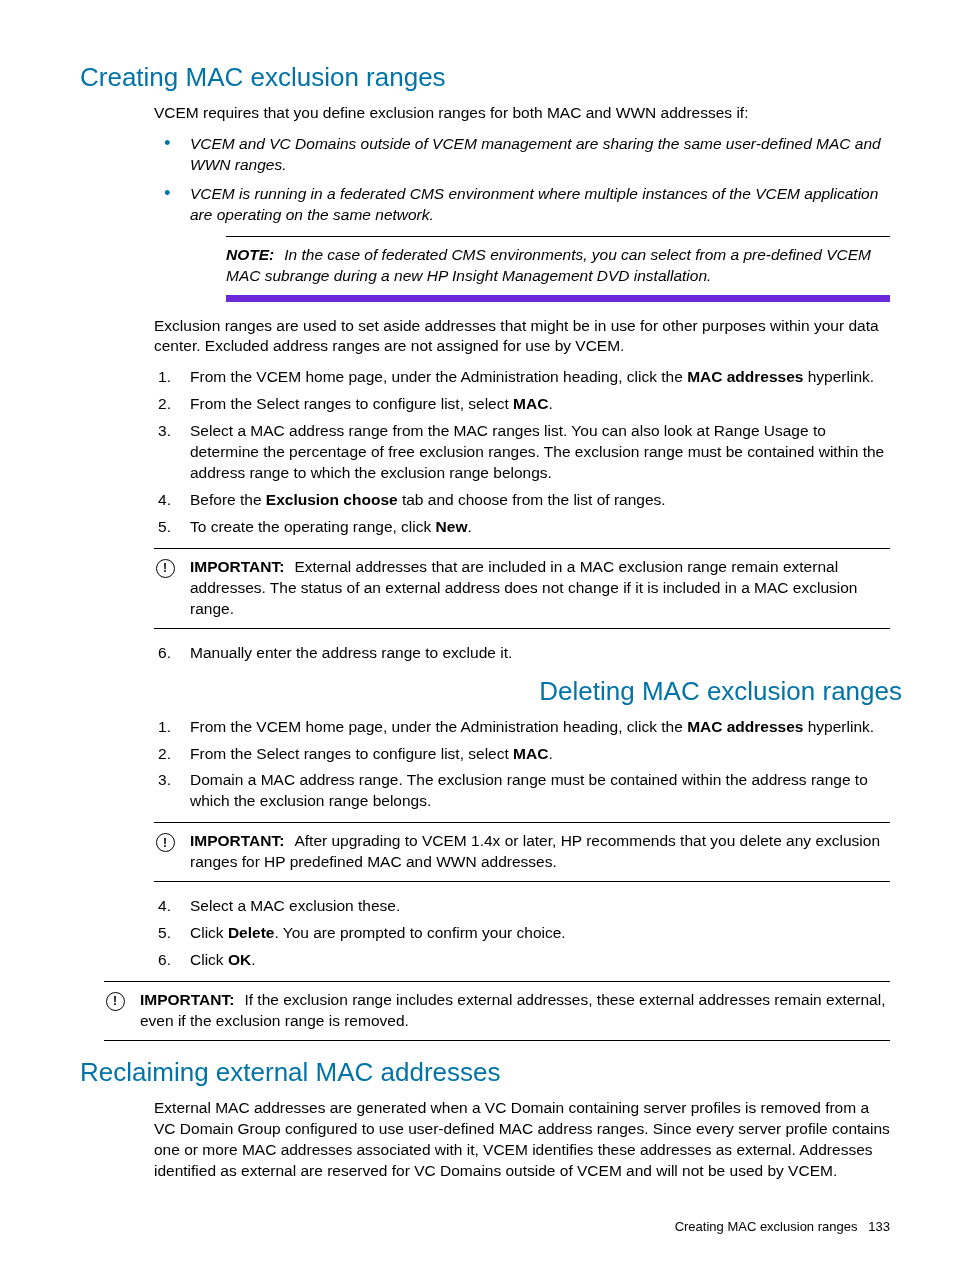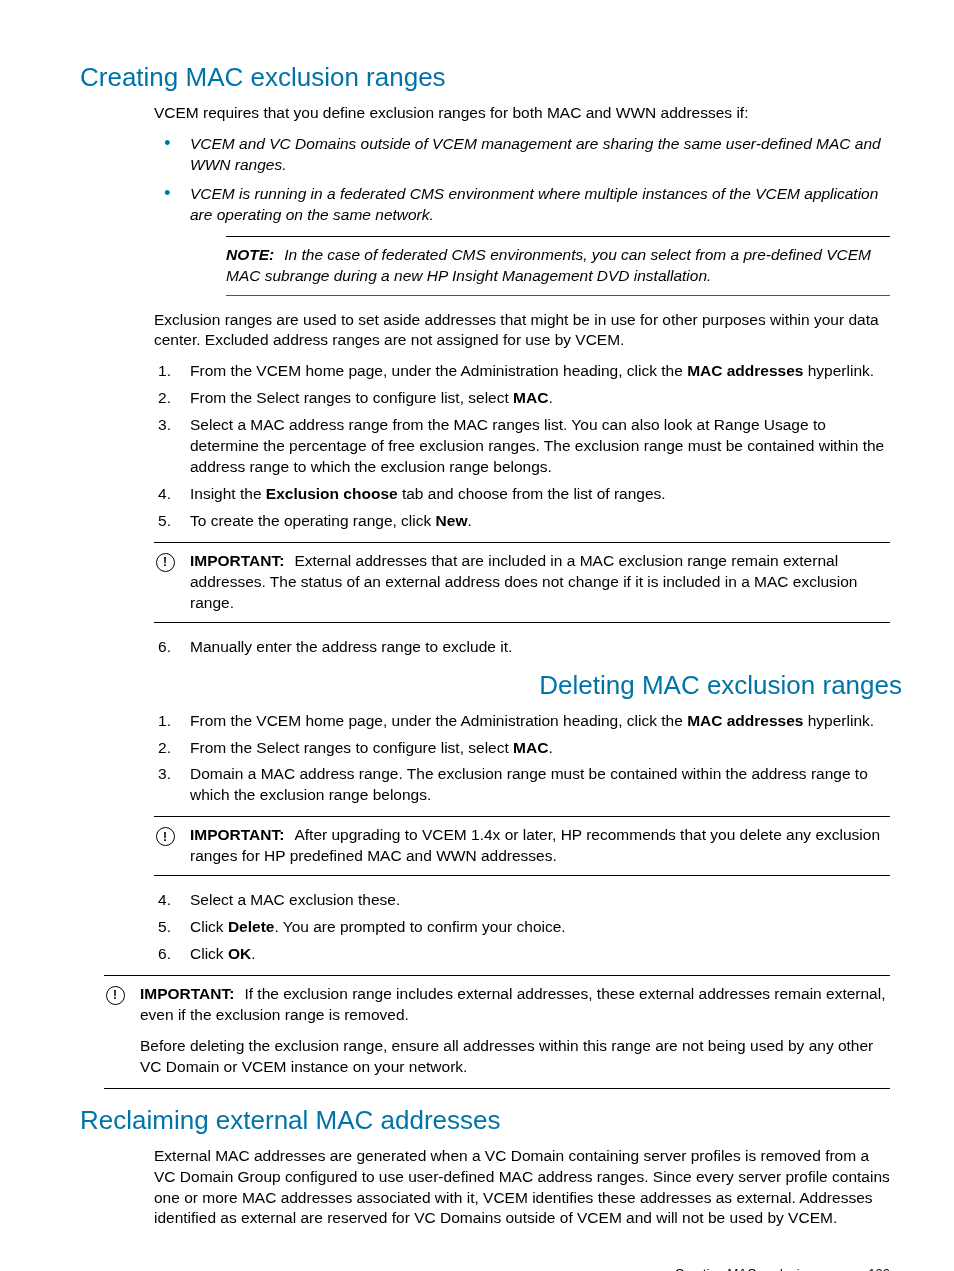--- a/index.html
+++ b/index.html
@@ -58,21 +58,21 @@
   }
   ol.steps > li::before {
     counter-increment: step;
     content: counter(step) ".";
     position: absolute;
     left: 4px;
     top: 0;
   }
   .note-box {
     border-top: 1px solid #000;
-    border-bottom: 1px solid #6d28d9;
+    border-bottom: 7px solid #6d28d9;
     padding: 8px 0;
     margin: 10px 0 14px 36px;
   }
   .imp-row {
     display: flex;
     gap: 14px;
     border-top: 1px solid #000;
     border-bottom: 1px solid #000;
     padding: 8px 0;
     margin: 10px 0 14px 0;
@@ -108,21 +108,21 @@
         <span class="label">NOTE:</span><span>In the case of federated CMS environments, you can select from a pre-defined VCEM MAC subrange during a new HP Insight Management DVD installation.</span>
       </div>
     </li>
   </ul>
   <p>Exclusion ranges are used to set aside addresses that might be in use for other purposes within your data center. Excluded address ranges are not assigned for use by VCEM.</p>
 
   <ol class="steps">
     <li><span>From the VCEM home page, under the Administration heading, click the </span><span class="bold">MAC addresses</span><span> hyperlink.</span></li>
     <li><span>From the Select ranges to configure list, select </span><span class="bold">MAC</span><span>.</span></li>
     <li>Select a MAC address range from the MAC ranges list. You can also look at Range Usage to determine the percentage of free exclusion ranges. The exclusion range must be contained within the address range to which the exclusion range belongs.</li>
-    <li><span>Insight the </span><span class="bold">Exclusion choose</span><span> tab and choose from the list of ranges.</span></li>
+    <li><span>Before the </span><span class="bold">Exclusion choose</span><span> tab and choose from the list of ranges.</span></li>
     <li><span>To create the operating range, click </span><span class="bold">New</span><span>.</span></li>
   </ol>
 
   <div class="imp-row">
     <div class="imp-icon-col">
       <div class="imp-icon">!</div>
     </div>
     <div class="imp-text">
       <span class="label">IMPORTANT:</span><span>External addresses that are included in a MAC exclusion range remain external addresses. The status of an external address does not change if it is included in a MAC exclusion range.</span>
     </div>
@@ -155,21 +155,20 @@
     <li><span>Click </span><span class="bold">Delete</span><span>. You are prompted to confirm your choice.</span></li>
     <li><span>Click </span><span class="bold">OK</span><span>.</span></li>
   </ol>
 
   <div class="imp-row outdent">
     <div class="imp-icon-col">
       <div class="imp-icon">!</div>
     </div>
     <div class="imp-text">
       <span class="label">IMPORTANT:</span><span>If the exclusion range includes external addresses, these external addresses remain external, even if the exclusion range is removed.</span>
-      <p style="margin-top:10px; margin-bottom:2px;">Before deleting the exclusion range, ensure all addresses within this range are not being used by any other VC Domain or VCEM instance on your network.</p>
     </div>
   </div>
 </div>
 
 <h2 style="margin-top:14px;">Reclaiming external MAC addresses</h2>
 <div class="body-block">
   <p>External MAC addresses are generated when a VC Domain containing server profiles is removed from a VC Domain Group configured to use user-defined MAC address ranges. Since every server profile contains one or more MAC addresses associated with it, VCEM identifies these addresses as external. Addresses identified as external are reserved for VC Domains outside of VCEM and will not be used by VCEM.</p>
 </div>
 
 <div class="footer">

